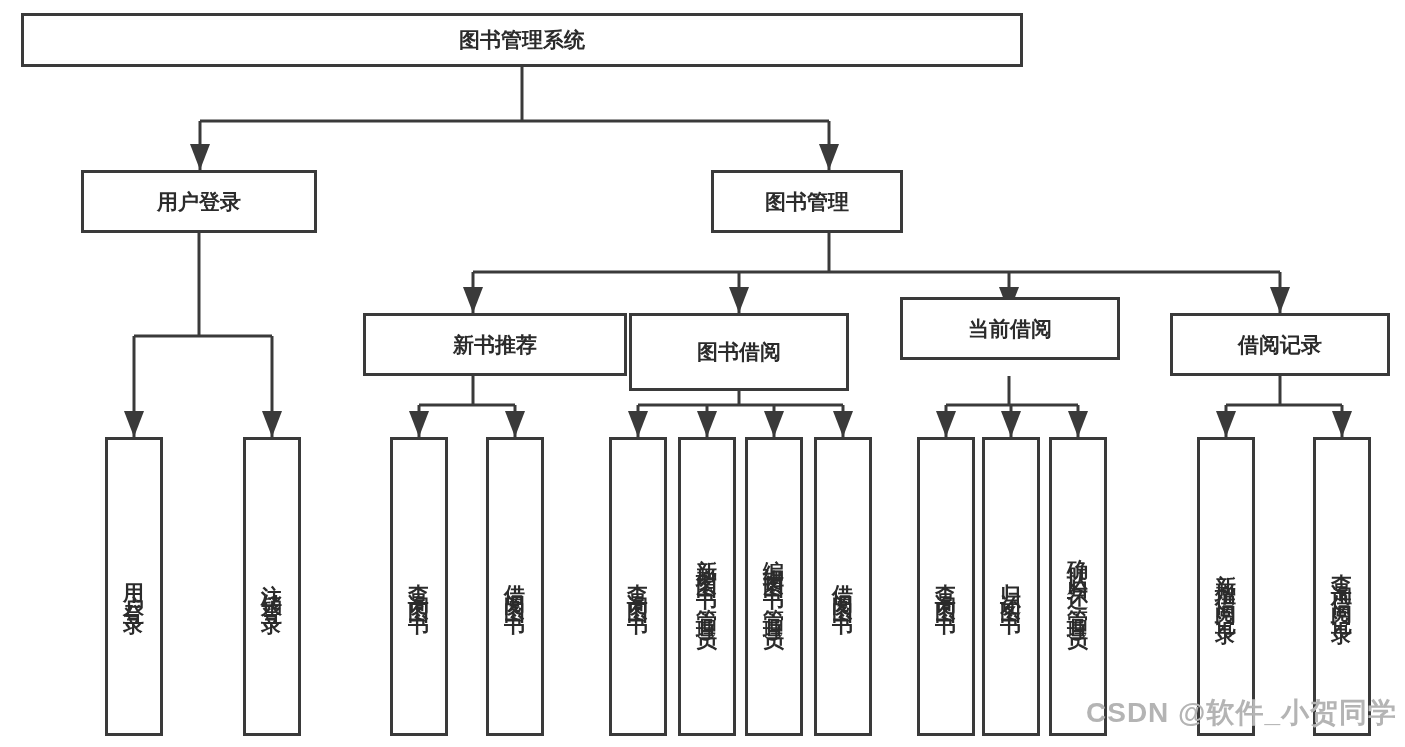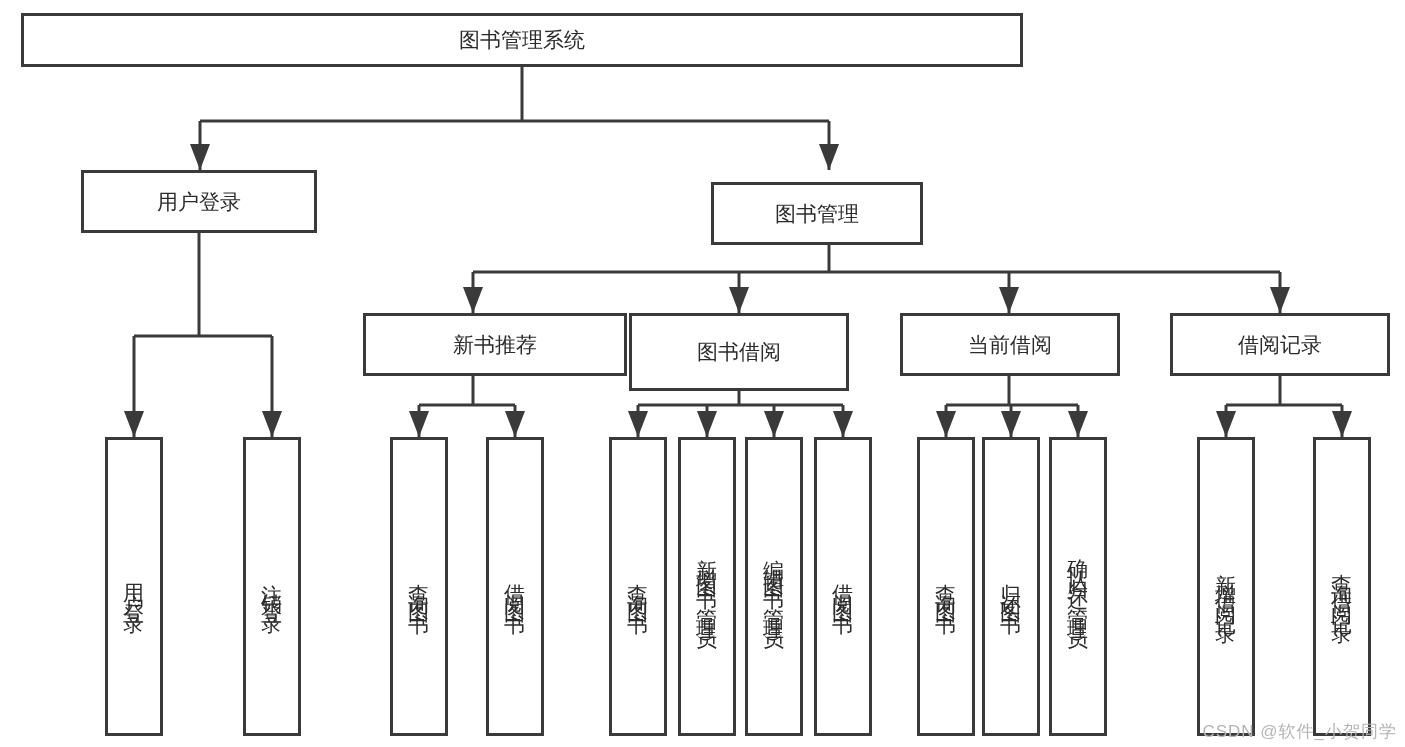--- a/index.html
+++ b/index.html
@@ -12,20 +12,21 @@
   * { margin: 0; padding: 0; box-sizing: border-box; }
   html, body { background: var(--bg); }
   .stage {
     position: relative;
     width: 1405px;
     height: 747px;
     background: var(--bg);
     font-family: "Liberation Sans", "DejaVu Sans", sans-serif;
     color: var(--text-color);
     overflow: hidden;
+    font-weight: bold;
   }
   #connectors {
     position: absolute;
     left: 0; top: 0;
     width: 1405px; height: 747px;
   }
   #connectors path.stem {
     stroke: var(--line-color);
     stroke-width: 3;
     fill: none;
@@ -48,45 +49,45 @@
     writing-mode: vertical-rl;
     text-orientation: mixed;
     letter-spacing: 10px;
     line-height: 1;
     font-size: 21px;
     white-space: nowrap;
   }
   
   .n-root { left: 21px;   top: 13px;  width: 1002px; height: 54px; }
   .n-l1a  { left: 81px;   top: 170px; width: 236px;  height: 63px; }
-  .n-l1b  { left: 711px;  top: 170px; width: 212px;  height: 63px; margin-top: 12px; }
+  .n-l1b  { left: 711px;  top: 170px; width: 192px;  height: 63px; }
   .n-l2a  { left: 363px;  top: 313px; width: 264px;  height: 63px; }
   .n-l2b  { left: 629px;  top: 313px; width: 220px;  height: 78px; }
-  .n-l2c  { left: 900px;  top: 313px; width: 220px;  height: 63px; }
+  .n-l2c  { left: 900px;  top: 297px; width: 220px;  height: 63px; }
   .n-l2d  { left: 1170px; top: 313px; width: 220px;  height: 63px; }
   
   .leaf { top: 437px; width: 58px; height: 299px; }
   .lf1  { left: 105px; }
   .lf2  { left: 243px; }
   .lf3  { left: 390px; }
   .lf4  { left: 486px; }
   .lf5  { left: 609px; }
   .lf6  { left: 678px; }
   .lf7  { left: 745px; }
   .lf8  { left: 814px; }
   .lf9  { left: 917px; }
   .lf10 { left: 982px; }
   .lf11 { left: 1049px; }
   .lf12 { left: 1197px; }
   .lf13 { left: 1313px; }
   .watermark {
     position: absolute;
     right: 8px;
-    bottom: 4px;
-    font-size: 17px;
+    bottom: 15px;
+    font-size: 28px;
     color: var(--watermark-color);
     letter-spacing: 1px;
     pointer-events: none;
   }
 </style>
 </head>
 <body>
 
 <div class="stage">
 

